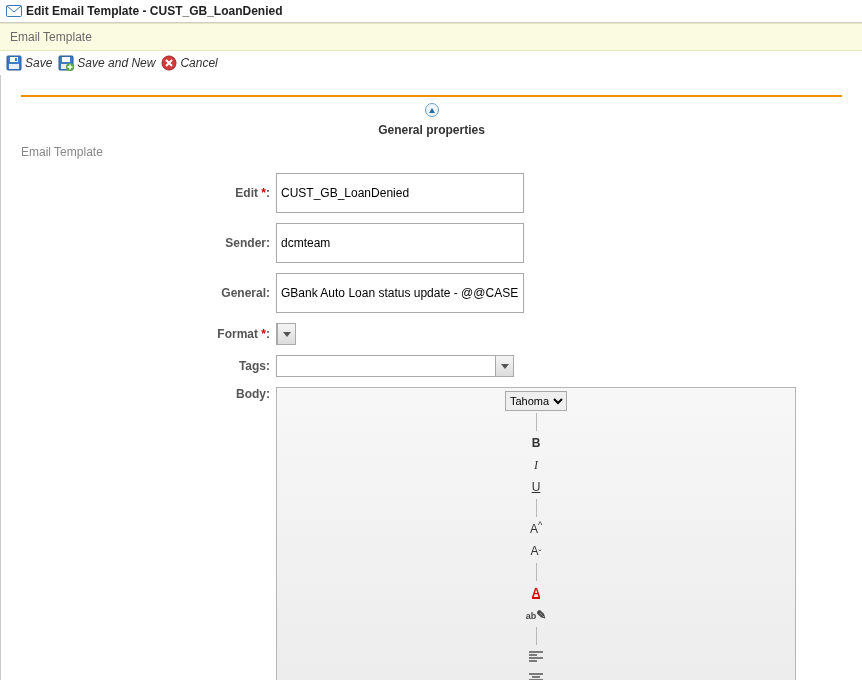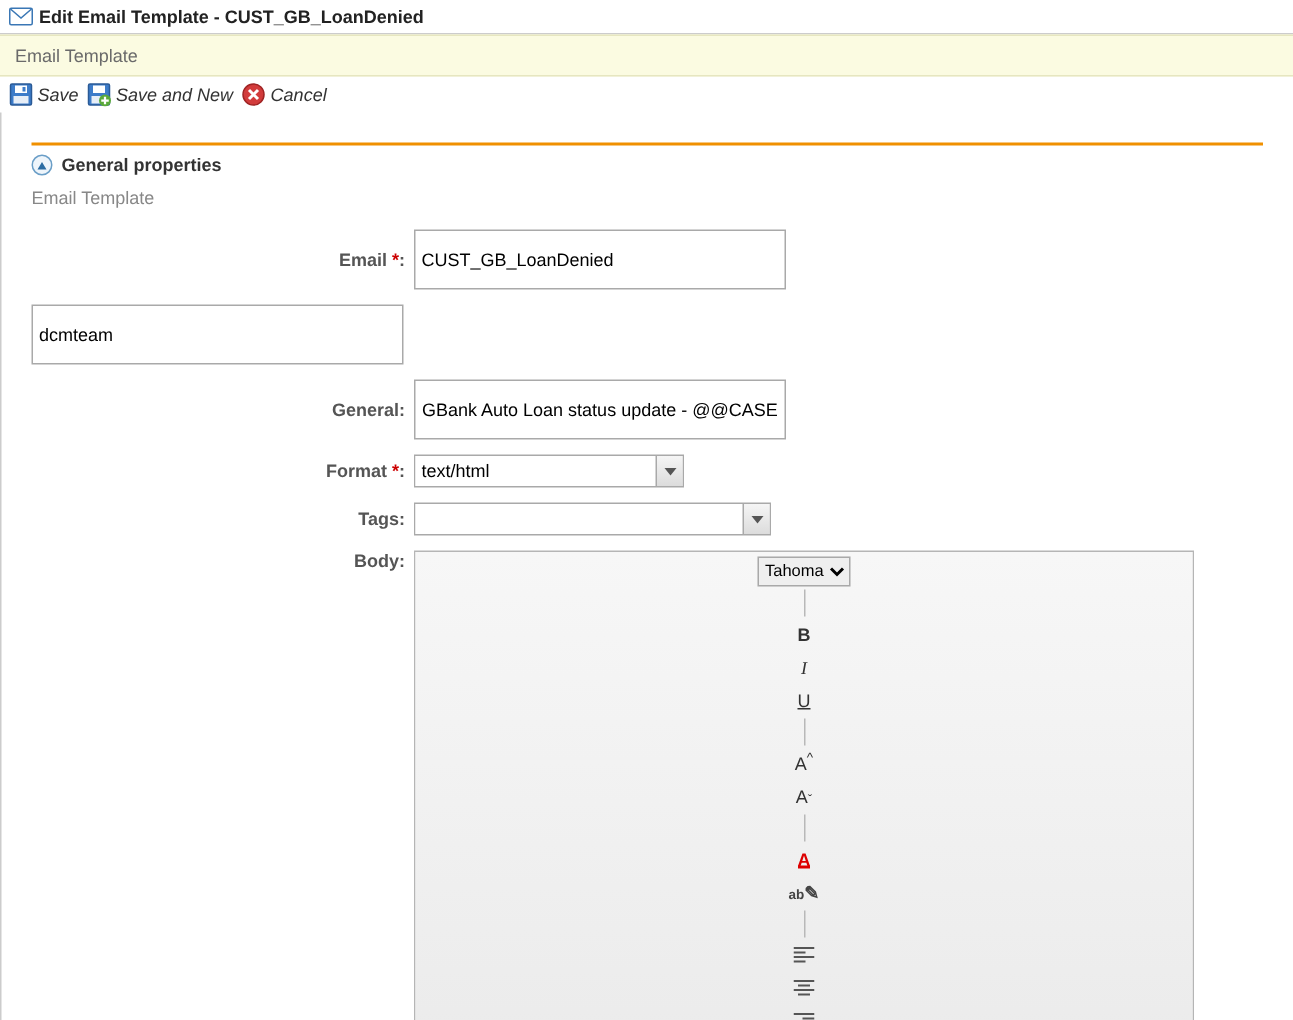--- a/index.html
+++ b/index.html
@@ -62,20 +62,21 @@
   .orange-rule {
     border: none;
     border-top: 2px solid #f09000;
     margin: 10px 0 6px 0;
   }
   .section-header {
     display: flex;
     align-items: center;
     gap: 6px;
     margin-bottom: 4px;
+    flex-direction: column;
   }
   .collapse-btn {
     width: 14px; height: 14px;
     border-radius: 50%;
     border: 1px solid #6a9ec7;
     background: #eef5fb;
     display: flex;
     align-items: center;
     justify-content: center;
     cursor: pointer;
@@ -261,38 +262,38 @@
   <div class="section-header">
     <span class="collapse-btn">
       <span class="arrow"></span>
     </span>
     <span class="section-title">General properties</span>
   </div>
 
   <div class="sub-label">Email Template</div>
 
   <div class="form-row">
-    <div class="form-label"><span>Email</span> <span class="req">*</span>:</div>
+    <div class="form-label"><span>Edit</span> <span class="req">*</span>:</div>
     <input class="text" type="text" value="CUST_GB_LoanDenied" style="">
   </div>
 
 
   <div class="form-row">
+    <div class="form-label">Sender:</div>
     <input class="text" type="text" value="dcmteam" style="">
   </div>
 
   <div class="form-row">
     <div class="form-label">General:</div>
     <input class="text" type="text" value="GBank Auto Loan status update - @@CASEID" style="">
   </div>
 
   <div class="form-row">
     <div class="form-label"><span>Format</span> <span class="req">*</span>:</div>
     <div class="select-wrap">
-      <input type="text" readonly="" value="text/html" style="">
       <div class="select-btn">
             <div class="tri"></div>
           </div>
     </div>
   </div>
 
   <div class="form-row">
     <div class="form-label">Tags:</div>
     <div class="select-wrap wide">
       <input type="text" value="" style="">

